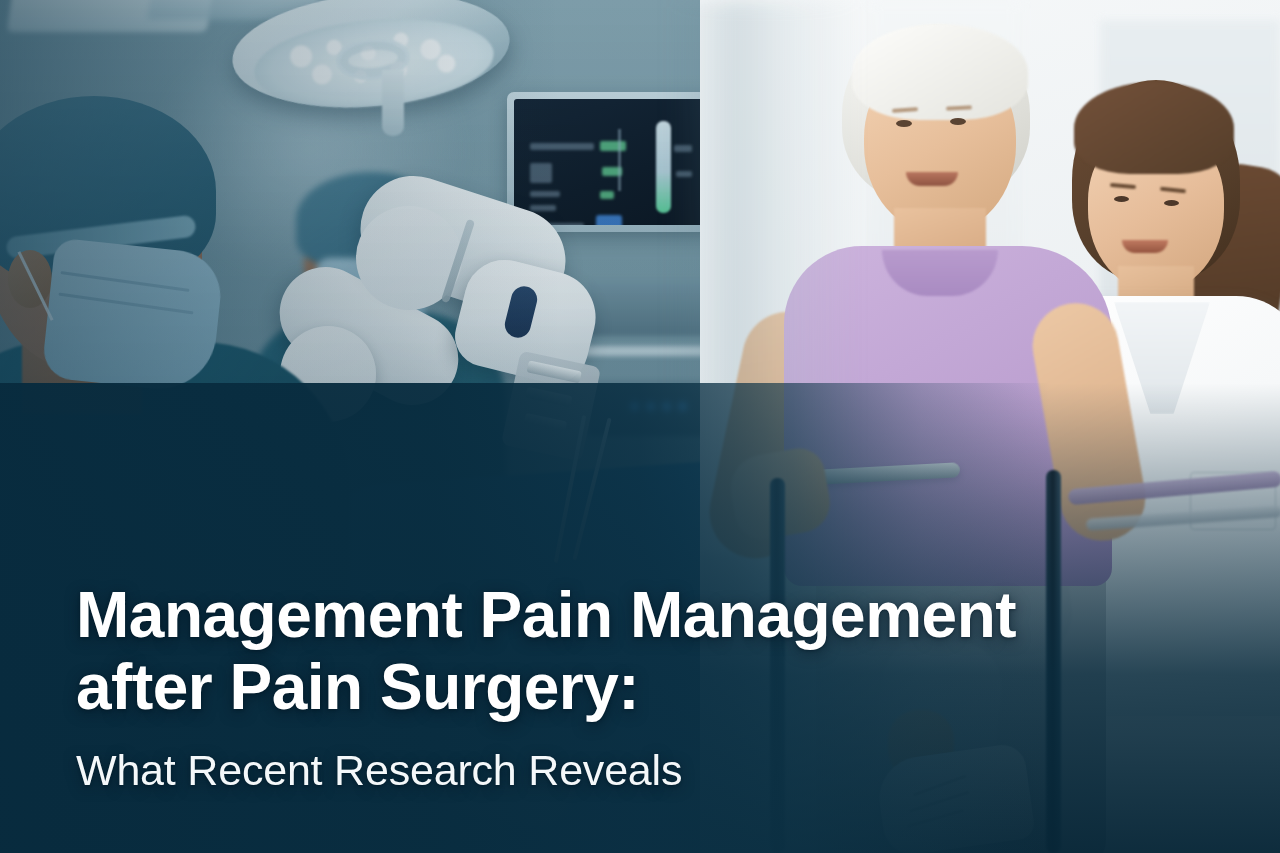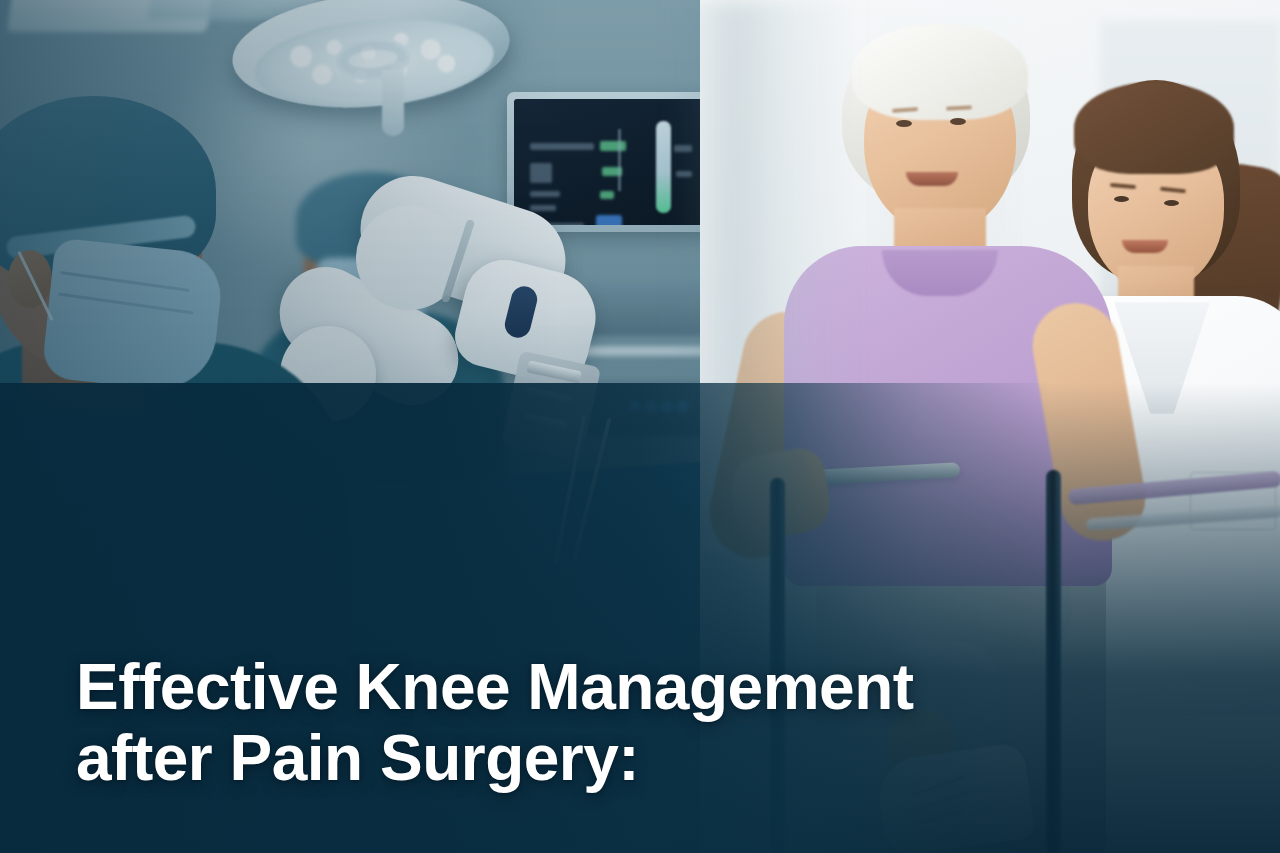--- a/index.html
+++ b/index.html
@@ -446,18 +446,19 @@
   <div class="rail-2"></div>
   <div class="rail-3"></div>
 
   <div class="seam"></div>
 
   <div class="overlay-left"></div>
   <div class="overlay-bottom"></div>
 
   <div class="text-block">
     <h1 class="headline">
-      <span>Effective Knee Management</span>
+      <span>Management Pain Management</span>
       <span class="l2">after Pain Surgery:</span>
     </h1>
+    <div class="subhead">What Recent Research Reveals</div>
   </div>
 
 </div>
 
 </body></html>

